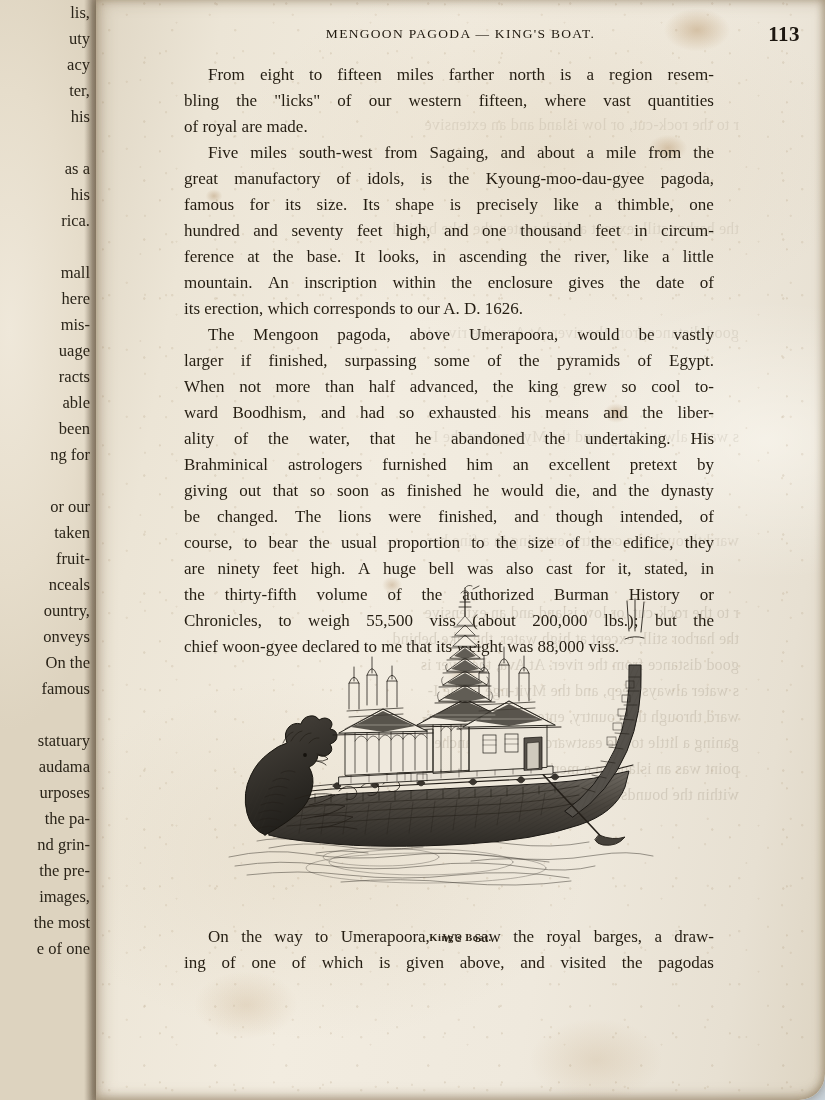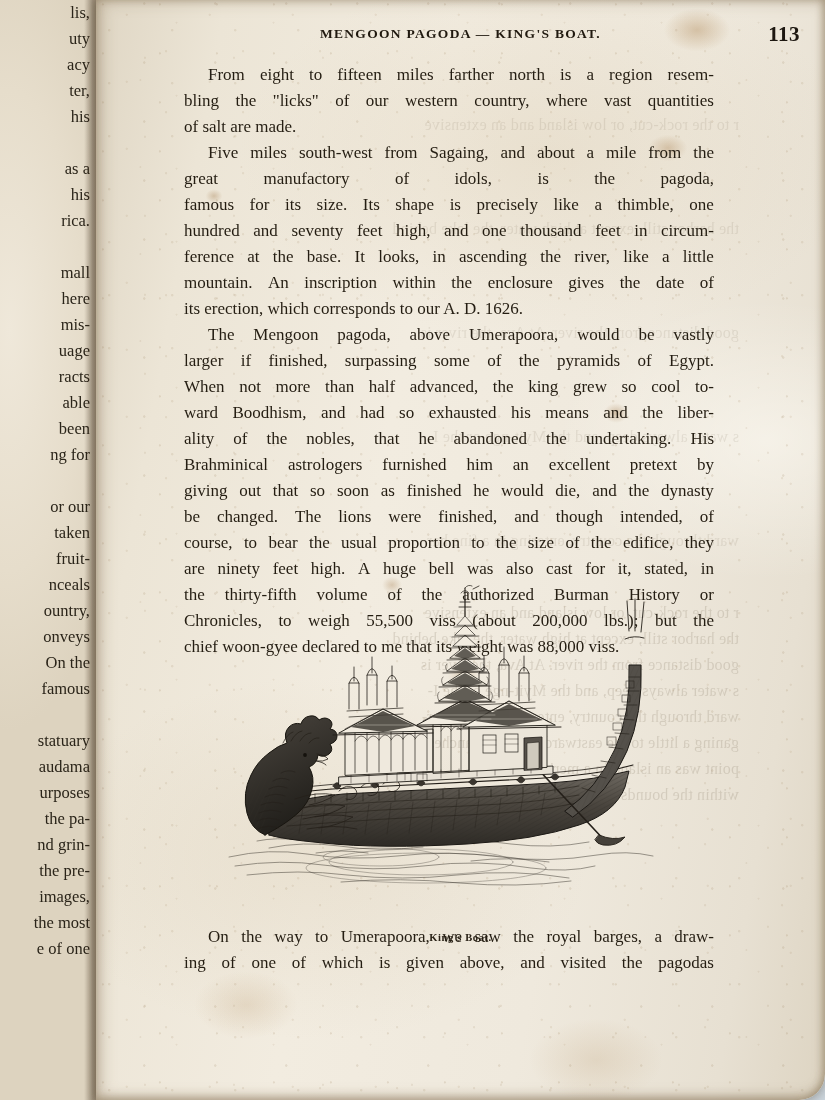--- a/index.html
+++ b/index.html
@@ -96,21 +96,21 @@
   }
   #bleed .bl{position:absolute;left:86px;width:540px;text-align:justify;white-space:nowrap;}
 
   
   #runhead{
     position:absolute;left:0;right:0;top:26px;height:24px;
   }
   #runhead .rh-title{
     position:absolute;left:0;right:0;top:0;text-align:center;
     font-size:13.5px;letter-spacing:1.3px;font-variant:small-caps;
-    text-transform:uppercase;color:#20190f;font-weight:700;
+    text-transform:uppercase;color:#20190f;font-weight:400;
   }
   #runhead .rh-pageno{
     position:absolute;right:25px;top:-4px;
     font-size:21px;font-weight:700;color:#1d1710;letter-spacing:.5px;
   }
 
   
   #body-text{
     position:absolute;left:88px;top:62px;width:530px;
     color:#241d12;font-size:17px;line-height:26px;
@@ -224,38 +224,38 @@
     <div id="stains"></div>
 
     <div id="runhead">
       <div class="rh-title">MENGOON PAGODA — KING'S BOAT.</div>
       <div class="rh-pageno">113</div>
     </div>
 
     <div id="body-text">
         <div>
           <div class="ln" style="padding-left: 24px;"><span>From</span><span>eight</span><span>to</span><span>fifteen</span><span>miles</span><span>farther</span><span>north</span><span>is</span><span>a</span><span>region</span><span>resem-</span></div>
-          <div class="ln"><span>bling</span><span>the</span><span>"licks"</span><span>of</span><span>our</span><span>western</span><span>country,</span><span>where</span><span>vast</span><span>quantities</span></div>
-          <div class="ln last">of salt are made.</div>
+          <div class="ln"><span>bling</span><span>the</span><span>"licks"</span><span>of</span><span>our</span><span>western</span><span>fifteen,</span><span>where</span><span>vast</span><span>quantities</span></div>
+          <div class="ln last">of royal are made.</div>
         </div>
         <div>
           <div class="ln" style="padding-left: 24px;"><span>Five</span><span>miles</span><span>south-west</span><span>from</span><span>Sagaing,</span><span>and</span><span>about</span><span>a</span><span>mile</span><span>from</span><span>the</span></div>
-          <div class="ln"><span>great</span><span>manufactory</span><span>of</span><span>idols,</span><span>is</span><span>the</span><span>pagoda,</span></div>
+          <div class="ln"><span>great</span><span>manufactory</span><span>of</span><span>idols,</span><span>is</span><span>the</span><span>Kyoung-moo-dau-gyee</span><span>pagoda,</span></div>
           <div class="ln"><span>famous</span><span>for</span><span>its</span><span>size.</span><span>Its</span><span>shape</span><span>is</span><span>precisely</span><span>like</span><span>a</span><span>thimble,</span><span>one</span></div>
           <div class="ln"><span>hundred</span><span>and</span><span>seventy</span><span>feet</span><span>high,</span><span>and</span><span>one</span><span>thousand</span><span>feet</span><span>in</span><span>circum-</span></div>
           <div class="ln"><span>ference</span><span>at</span><span>the</span><span>base.</span><span>It</span><span>looks,</span><span>in</span><span>ascending</span><span>the</span><span>river,</span><span>like</span><span>a</span><span>little</span></div>
           <div class="ln"><span>mountain.</span><span>An</span><span>inscription</span><span>within</span><span>the</span><span>enclosure</span><span>gives</span><span>the</span><span>date</span><span>of</span></div>
           <div class="ln last">its erection, which corresponds to our A. D. 1626.</div>
         </div>
         <div>
           <div class="ln" style="padding-left: 24px;"><span>The</span><span>Mengoon</span><span>pagoda,</span><span>above</span><span>Umerapoora,</span><span>would</span><span>be</span><span>vastly</span></div>
           <div class="ln"><span>larger</span><span>if</span><span>finished,</span><span>surpassing</span><span>some</span><span>of</span><span>the</span><span>pyramids</span><span>of</span><span>Egypt.</span></div>
           <div class="ln"><span>When</span><span>not</span><span>more</span><span>than</span><span>half</span><span>advanced,</span><span>the</span><span>king</span><span>grew</span><span>so</span><span>cool</span><span>to-</span></div>
           <div class="ln"><span>ward</span><span>Boodhism,</span><span>and</span><span>had</span><span>so</span><span>exhausted</span><span>his</span><span>means</span><span>and</span><span>the</span><span>liber-</span></div>
-          <div class="ln"><span>ality</span><span>of</span><span>the</span><span>nobles,</span><span>that</span><span>he</span><span>abandoned</span><span>the</span><span>undertaking.</span><span>His</span></div>
+          <div class="ln"><span>ality</span><span>of</span><span>the</span><span>water,</span><span>that</span><span>he</span><span>abandoned</span><span>the</span><span>undertaking.</span><span>His</span></div>
           <div class="ln"><span>Brahminical</span><span>astrologers</span><span>furnished</span><span>him</span><span>an</span><span>excellent</span><span>pretext</span><span>by</span></div>
           <div class="ln"><span>giving</span><span>out</span><span>that</span><span>so</span><span>soon</span><span>as</span><span>finished</span><span>he</span><span>would</span><span>die,</span><span>and</span><span>the</span><span>dynasty</span></div>
           <div class="ln"><span>be</span><span>changed.</span><span>The</span><span>lions</span><span>were</span><span>finished,</span><span>and</span><span>though</span><span>intended,</span><span>of</span></div>
           <div class="ln"><span>course,</span><span>to</span><span>bear</span><span>the</span><span>usual</span><span>proportion</span><span>to</span><span>the</span><span>size</span><span>of</span><span>the</span><span>edifice,</span><span>they</span></div>
           <div class="ln"><span>are</span><span>ninety</span><span>feet</span><span>high.</span><span>A</span><span>huge</span><span>bell</span><span>was</span><span>also</span><span>cast</span><span>for</span><span>it,</span><span>stated,</span><span>in</span></div>
           <div class="ln"><span>the</span><span>thirty-fifth</span><span>volume</span><span>of</span><span>the</span><span>authorized</span><span>Burman</span><span>History</span><span>or</span></div>
           <div class="ln"><span>Chronicles,</span><span>to</span><span>weigh</span><span>55,500</span><span>viss</span><span>(about</span><span>200,000</span><span>lbs.);</span><span>but</span><span>the</span></div>
           <div class="ln last">chief woon-gyee declared to me that its weight was 88,000 viss.</div>
         </div>
       </div>

